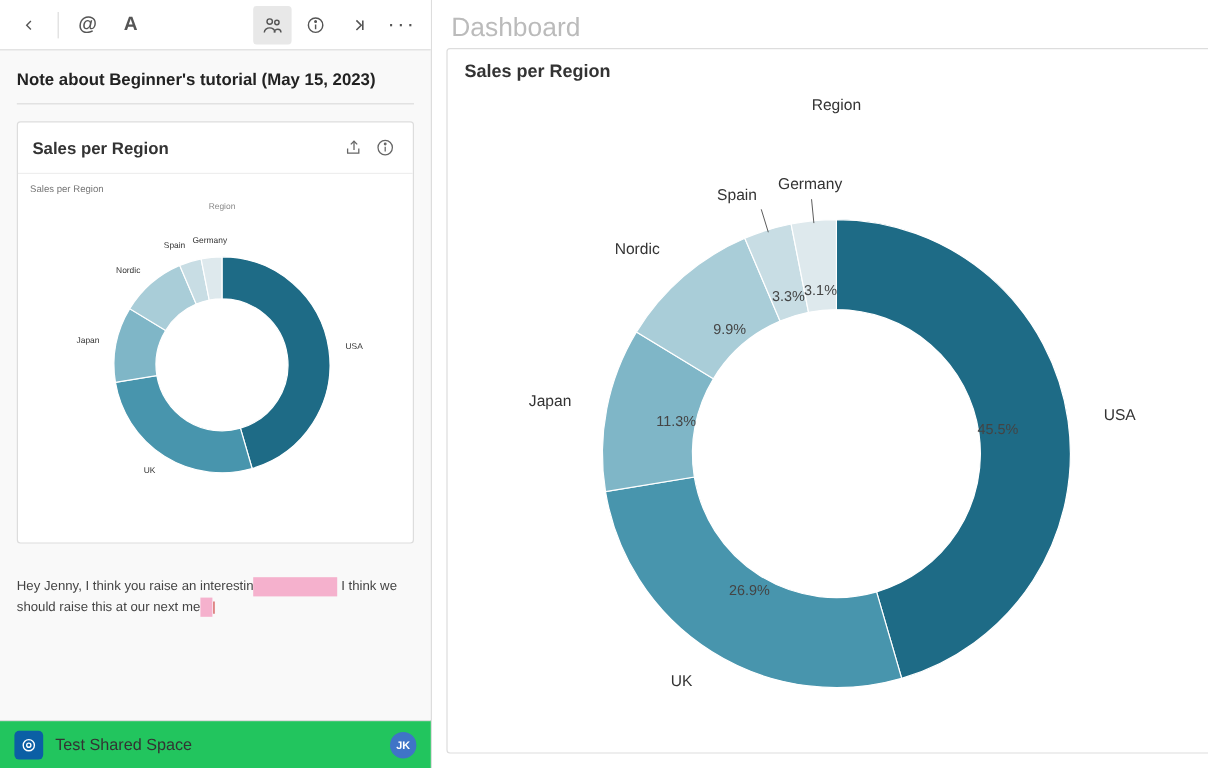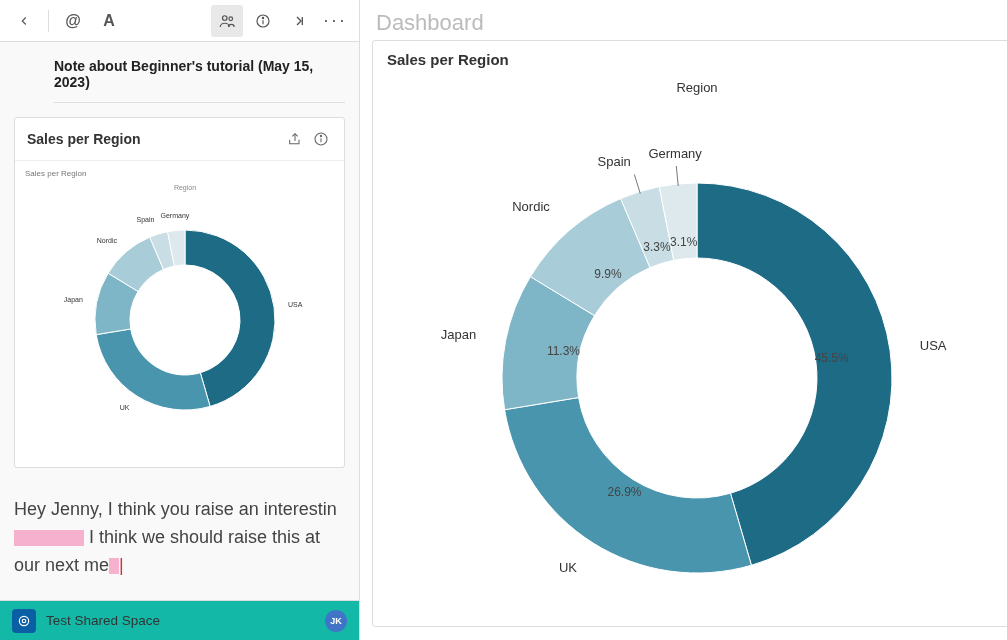--- a/index.html
+++ b/index.html
@@ -5,32 +5,32 @@
   * { box-sizing: border-box; margin: 0; padding: 0; }
   html, body { width: 1007px; height: 640px; font-family: -apple-system, "Segoe UI", Arial, sans-serif; background: #fff; color: #333; overflow: hidden; }
   .app { display: flex; height: 100%; }
   .left-panel { width: 360px; border-right: 1px solid #ddd; background: #f9f9f9; display: flex; flex-direction: column; }
   .toolbar { height: 42px; border-bottom: 1px solid #ddd; display: flex; align-items: center; padding: 0 8px; gap: 4px; background: #fff; }
   .tb-btn { width: 32px; height: 32px; display: flex; align-items: center; justify-content: center; color: #555; cursor: default; border-radius: 3px; }
   .tb-btn.active { background: #e8e8e8; }
   .tb-sep { width: 1px; height: 22px; background: #ddd; margin: 0 4px; }
   .tb-spacer { flex: 1; }
   .note-body { flex: 1; overflow: auto; padding: 16px 14px 0 14px; }
-  .note-title { font-weight: 600; font-size: 14px; color: #222; padding-bottom: 12px; border-bottom: 1px solid #ddd; margin-bottom: 14px; margin-left: 40px; }
+  .note-title { font-weight: 600; font-size: 14px; color: #222; padding-bottom: 12px; border-bottom: 1px solid #ddd; margin-bottom: 14px; }
   .note-text { font-size: 13.5px; line-height: 1.5; color: #444; margin-bottom: 16px; }
   .mention { color: #2a6496; }
   .redact-blue { display: inline-block; height: 14px; background: #cde1ee; vertical-align: middle; }
   .card { background: #fff; border: 1px solid #ddd; border-radius: 3px; margin-bottom: 18px; }
   .card-head { display: flex; align-items: center; padding: 10px 12px; border-bottom: 1px solid #eee; }
   .card-title { font-weight: 600; font-size: 14px; flex: 1; }
   .card-icn { width: 22px; height: 22px; color: #666; display: flex; align-items: center; justify-content: center; margin-left: 4px; }
   .card-chart { padding: 8px 10px 18px 10px; }
-  .reply-text { font-size: 18px; line-height: 1.55; color: #444; margin-top: 28px; }
+  .reply-text { font-size: 11px; line-height: 1.55; color: #444; margin-top: 28px; }
   .redact-pink { display: inline-block; height: 16px; background: #f5b1cd; vertical-align: middle; }
-  .footer { height: 40px; border-top: 1px solid #ddd; display: flex; align-items: center; padding: 0 12px; gap: 10px; background: #14b8a6; }
+  .footer { height: 40px; border-top: 1px solid #ddd; display: flex; align-items: center; padding: 0 12px; gap: 10px; background: #22c55e; }
   .space-icn { width: 24px; height: 24px; background: #0b5fa5; border-radius: 4px; display: flex; align-items: center; justify-content: center; }
   .space-name { font-size: 13.5px; color: #333; flex: 1; }
   .avatar { width: 22px; height: 22px; border-radius: 50%; background: #3f74c7; color: #fff; font-size: 9px; font-weight: 700; display: flex; align-items: center; justify-content: center; }
   .right-panel { flex: 1; display: flex; flex-direction: column; background: #fff; overflow: visible; }
   .dash-title { font-size: 22px; color: #bbb; padding: 10px 16px 4px 16px; font-weight: 400; }
   .chart-box { margin: 0 12px 12px 12px; border: 1px solid #ddd; border-radius: 3px; padding: 10px 14px 14px 14px; }
   .chart-box-title { font-weight: 700; font-size: 15px; margin-bottom: 10px; }
   .small-title { font-size: 8px; color: #777; margin-bottom: 2px; }
 </style>
 </head>

